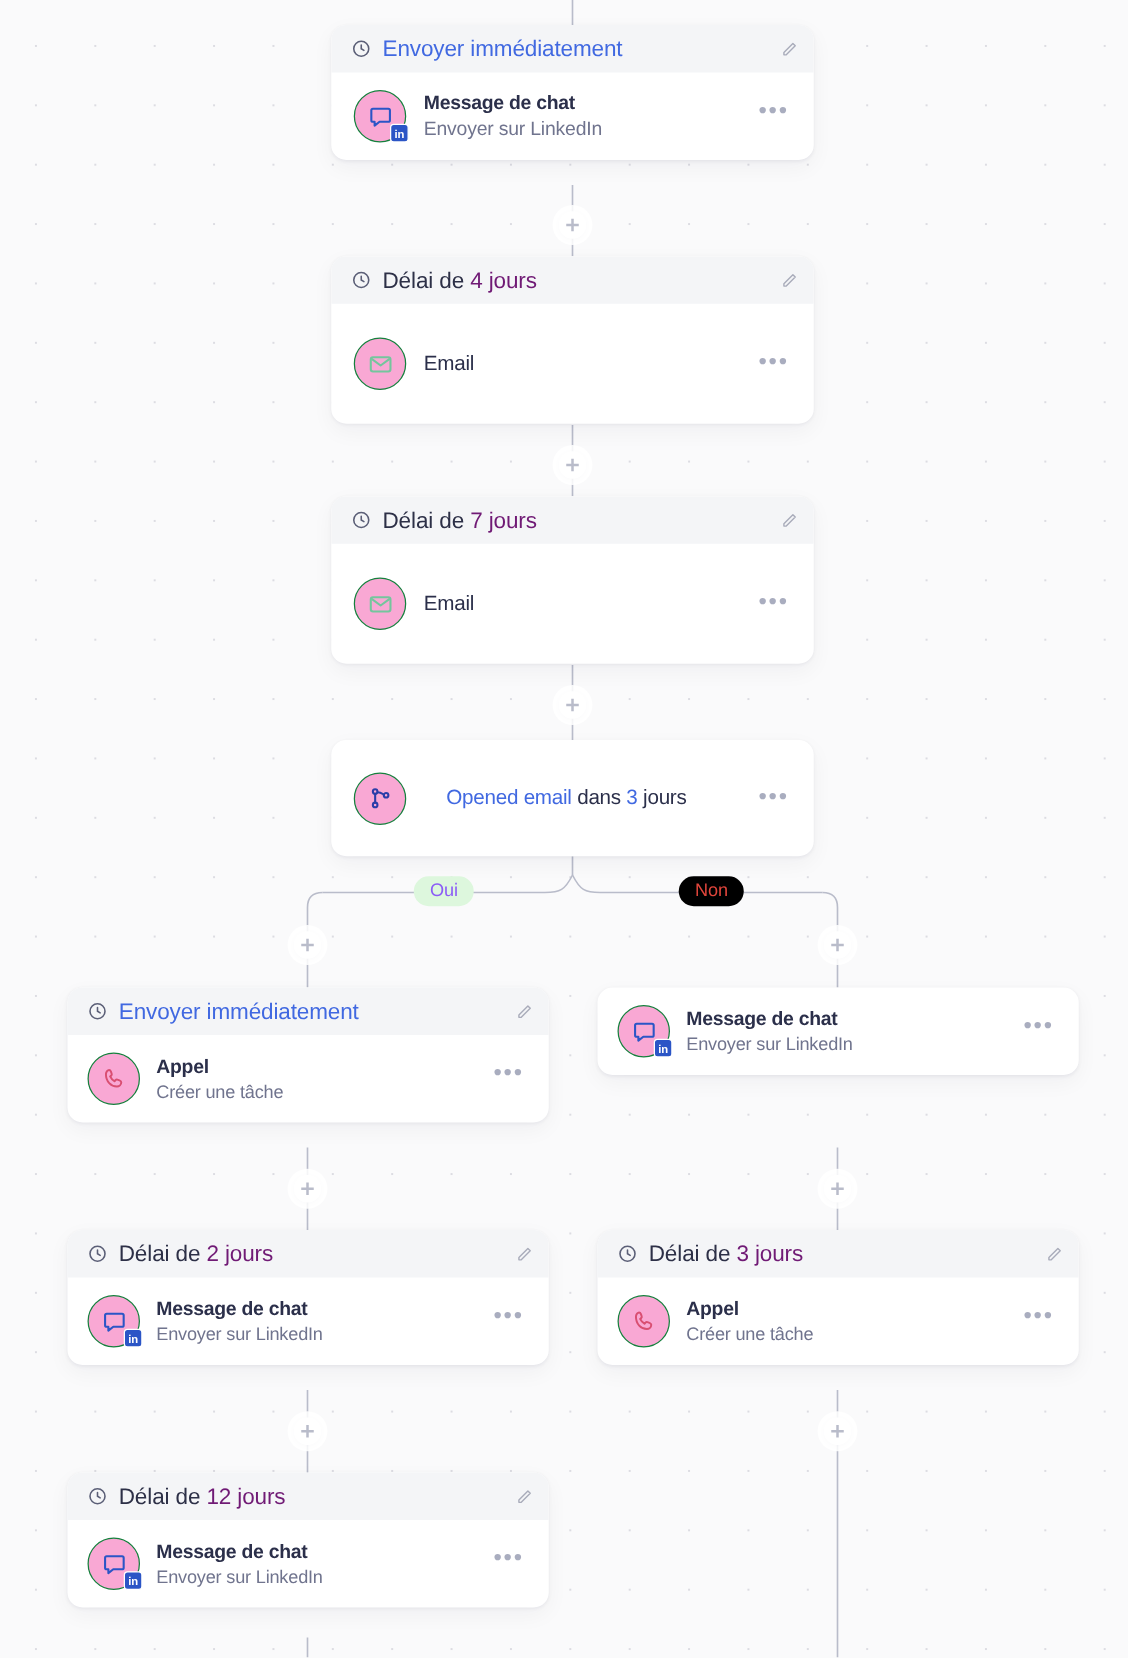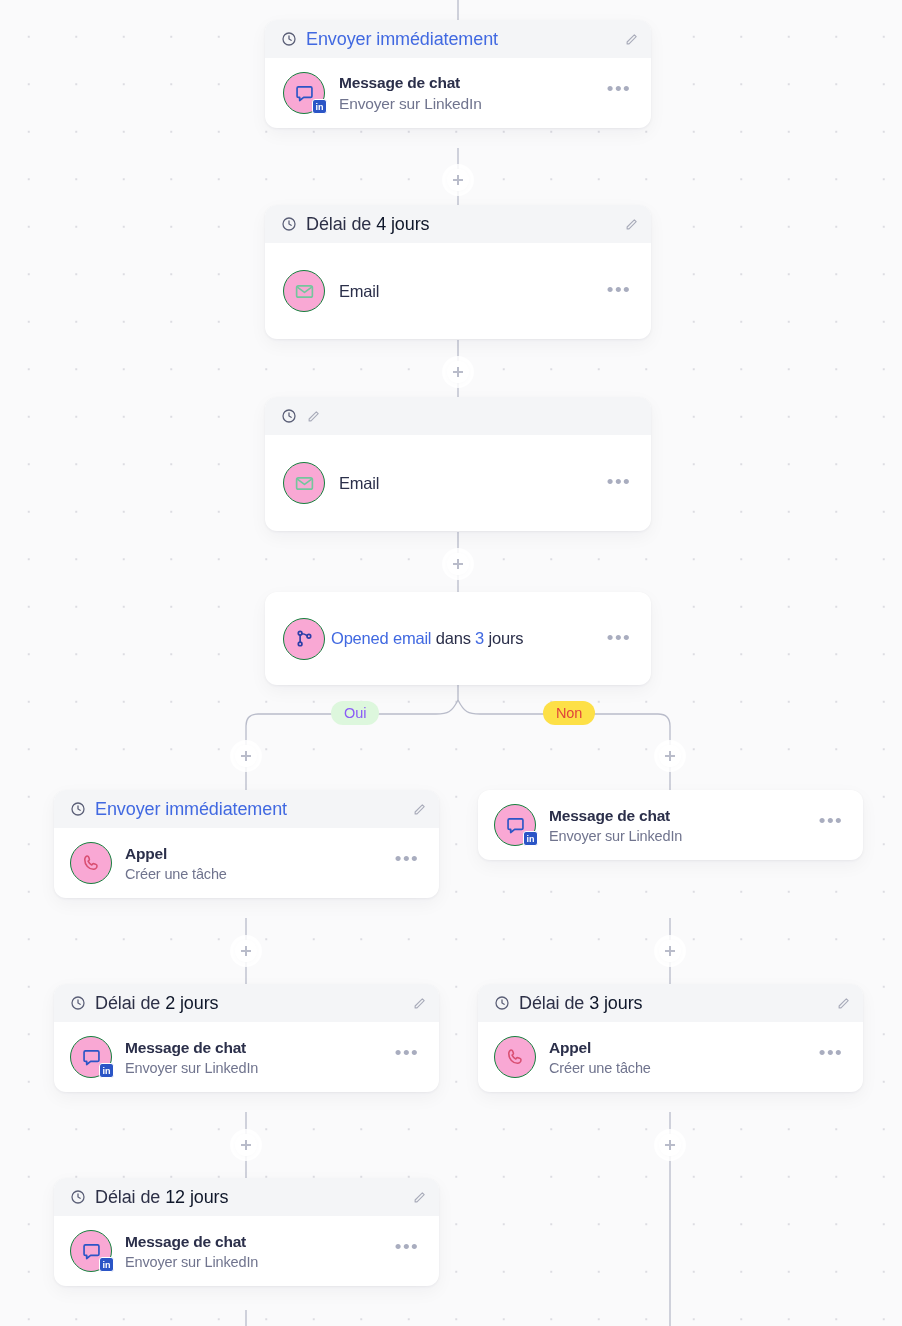--- a/index.html
+++ b/index.html
@@ -55,21 +55,21 @@
   }
   .card-head .clock { flex: 0 0 auto; display:block; }
   .card-head .head-text {
     font-size: 18px;
     color: #2d3047;
     letter-spacing: -0.1px;
     white-space: nowrap;
     flex: 1 1 auto;
   }
   .card-head .head-text.accent { color: #4169e1; }
-  .card-head .head-text .num { color: #0f172a; }
+  .card-head .head-text .num { color: #701a75; }
   .pencil { flex: 0 0 auto; display:block; opacity: 0.62; cursor: pointer; }
 
   .card-body {
     display: flex;
     align-items: center;
     padding: 14px 14px 14px 18px;
     gap: 14px;
     min-height: 66px;
   }
 
@@ -134,21 +134,21 @@
 
   
   .cond-card {
     position: absolute;
     border-radius: 12px;
     background: #ffffff;
     box-shadow: 0 1px 3px rgba(23,24,48,0.055), 0 6px 18px rgba(23,24,48,0.045);
     display: flex;
     align-items: center;
     padding: 14px 14px 14px 18px;
-    gap: 6px;
+    gap: 32px;
   }
   .cond-text {
     flex: 1 1 auto;
     font-size: 16.5px;
     color: #2b2f4a;
     letter-spacing: -0.2px;
     white-space: nowrap;
   }
   .cond-text .ev { color: #4169e1; }
   .cond-text .num { color: #4169e1; }
@@ -176,21 +176,21 @@
   
   .pill {
     position: absolute;
     font-size: 14.5px;
     padding: 4px 13px;
     border-radius: 13px;
     white-space: nowrap;
     letter-spacing: -0.1px;
   }
   .pill.yes { background: #ddf7dd; color: #8b5cf6; }
-  .pill.no  { background: #fde047; color: #e0453b; }
+  .pill.no  { background: #000000; color: #e0453b; }
 </style>
 </head>
 <body>
 
 <div id="canvas">
 
   <svg id="wires" viewBox="0 0 902 1326">
     <g stroke="#b9bcca" stroke-width="1.3" fill="none">
 
       <path d="M458,0 L458,20"></path>
@@ -278,20 +278,21 @@
   </div>
 
   <div class="plus" style="left:447px; top:361px;"></div>
 
   <div class="card" style="left:265px; top:397px; width:386px;">
     <div class="card-head">
       <svg class="clock" width="16" height="16" viewBox="0 0 24 24" fill="none" stroke="#5b5f77" stroke-width="1.9">
         <circle cx="12" cy="12" r="9"></circle>
           <path d="M12 7.5V12l3.2 2" stroke-linecap="round"></path>
       </svg>
+      <span class="head-text"><span>Délai de </span><span class="num">7 jours</span></span>
       <svg class="pencil" width="15" height="15" viewBox="0 0 24 24" fill="none" stroke="#7b7f95" stroke-width="1.8">
         <path d="M16.5 4.5l3 3L8 19H5v-3z" stroke-linejoin="round"></path>
       </svg>
     </div>
     <div class="card-body" style="min-height:96px;">
       <div class="avatar">
         <svg width="21" height="21" viewBox="0 0 24 24" fill="none" stroke="#74c69d" stroke-width="1.9">
           <rect x="3" y="5.5" width="18" height="13" rx="2"></rect>
             <path d="M3.8 7l8.2 6 8.2-6" stroke-linejoin="round"></path>
         </svg>

